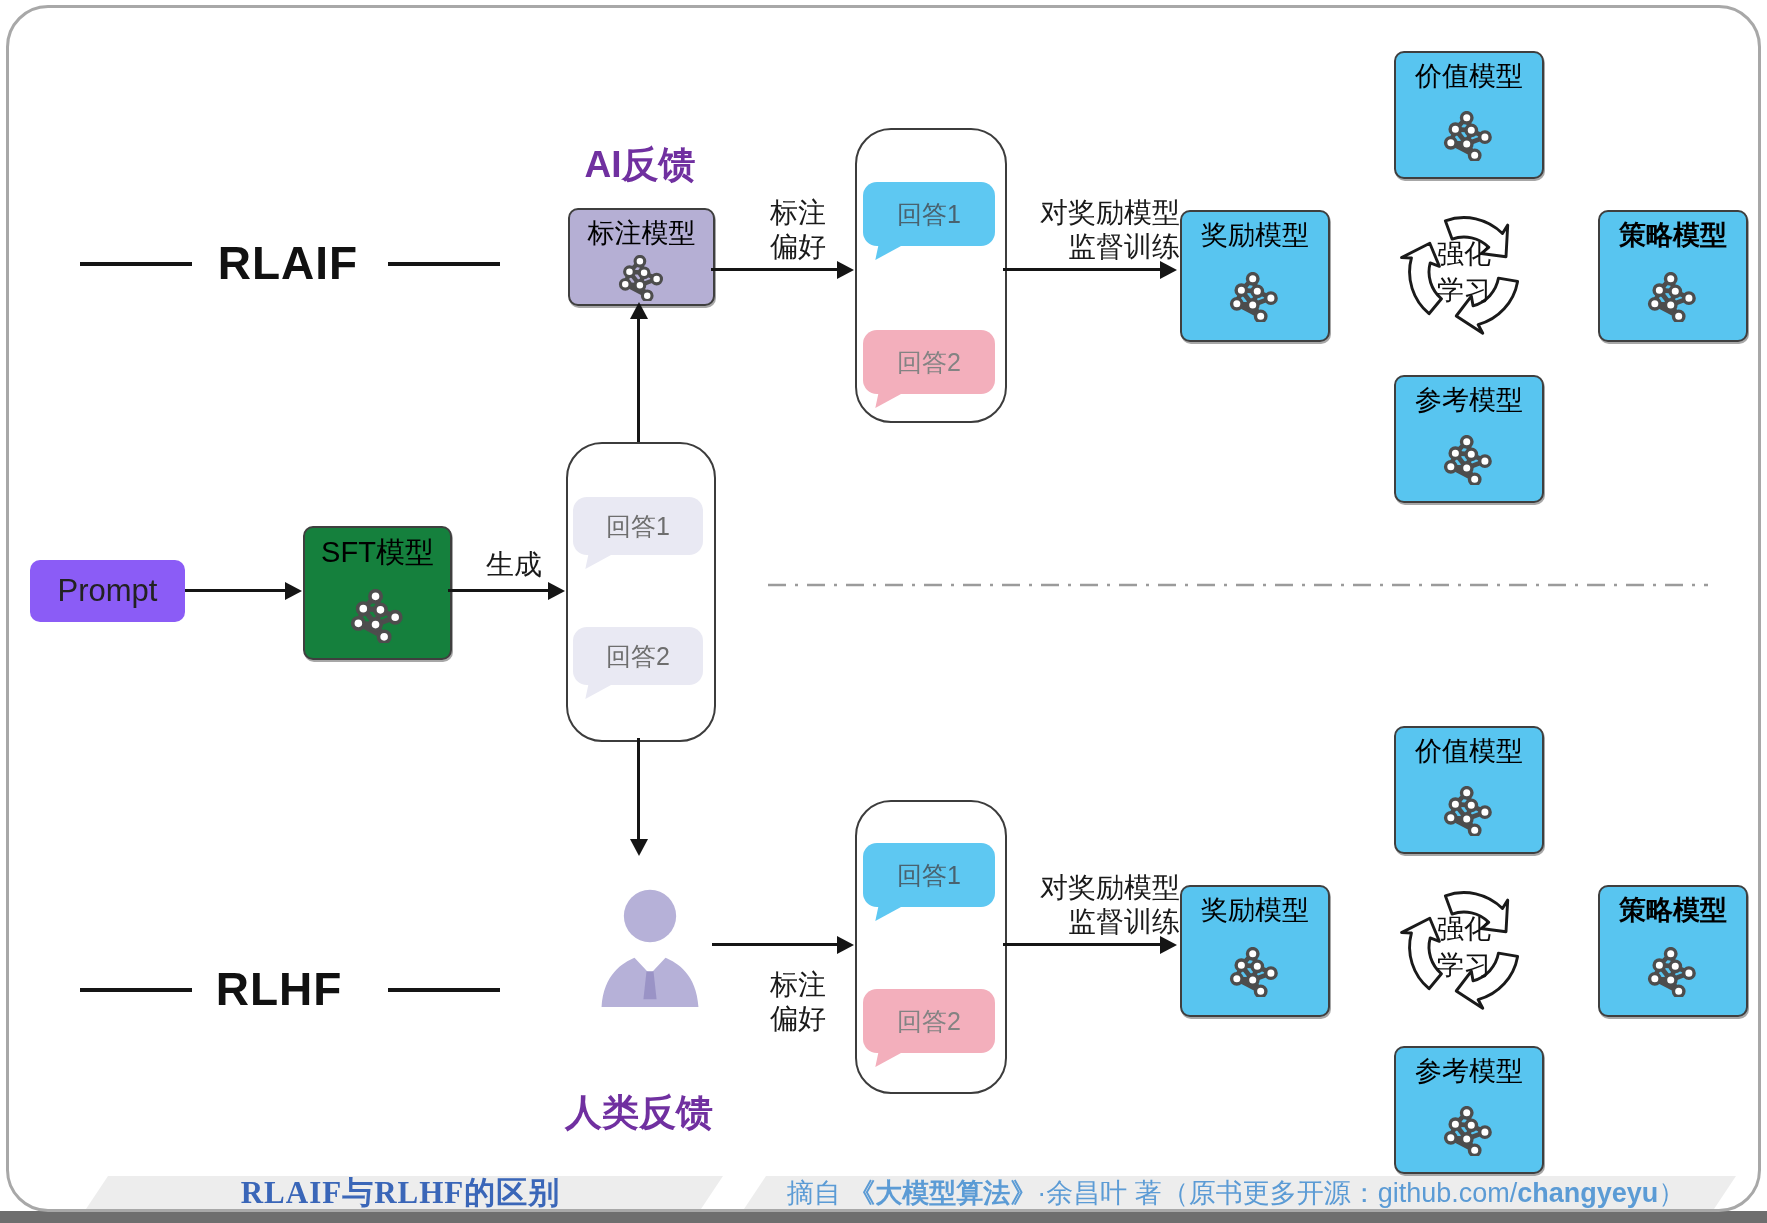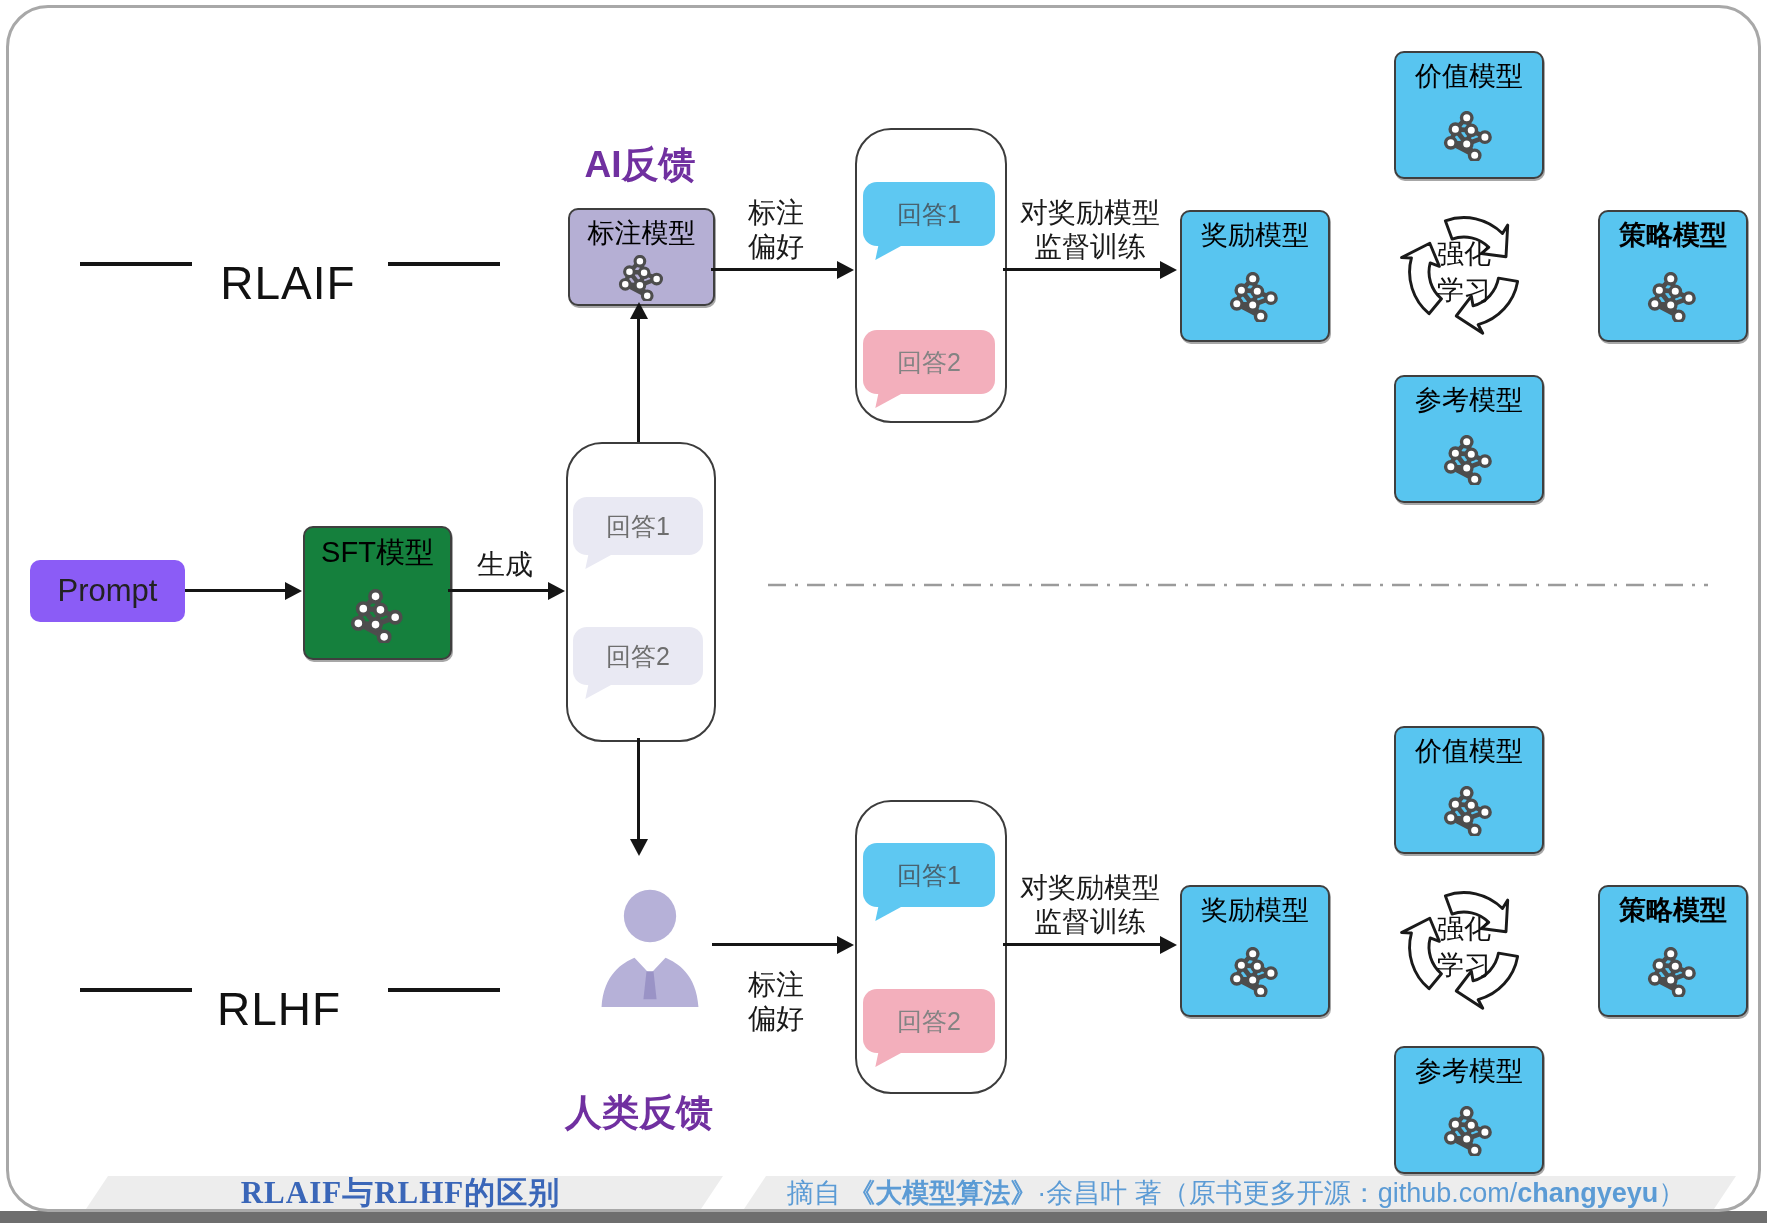--- a/index.html
+++ b/index.html
@@ -4,21 +4,21 @@
 <style>
   html,body{margin:0;padding:0;background:#fff;}
   .canvas{position:relative;width:1767px;height:1223px;background:#fff;overflow:hidden;
           font-family:"Liberation Sans","DejaVu Sans",sans-serif;color:#1a1a1a;}
   .bottom-strip{position:absolute;left:0;right:0;bottom:0;height:12px;background:#6e6e6e;}
   .frame{position:absolute;left:6px;top:5px;right:6px;bottom:11px;background:#fff;
          border:3px solid #a8a8a8;border-radius:42px;z-index:1;}
   .layer{position:absolute;inset:0;z-index:2;}
   .abs{position:absolute;}
   
-  .big-head{font-weight:normal;font-size:46px;text-align:center;letter-spacing:1px;color:#111;margin-top:20px;}
+  .big-head{font-weight:bold;font-size:46px;text-align:center;letter-spacing:1px;color:#111;}
   .dash{position:absolute;height:4px;background:#151515;}
   .purple-head{font-weight:bold;font-size:37px;text-align:center;color:#7030a0;}
   
   .mbox{position:absolute;border:2.5px solid #3f3f3f;border-radius:10px;
         display:flex;flex-direction:column;align-items:center;box-shadow:1px 2px 0 rgba(60,60,60,.45);}
   .mbox.blue{background:#58c5f0;}
   .mbox.purple{background:#b5afd4;}
   .mbox.sft{background:#15803d;}
   .mbox-title{font-size:27px;margin-top:5px;white-space:nowrap;color:#000;}
   .mbox-title.bold{font-weight:bold;}
@@ -38,21 +38,21 @@
   
   .arr-r{position:absolute;height:3px;background:#151515;}
   .arr-r::after{content:"";position:absolute;right:-16px;top:-7.5px;width:0;height:0;
      border-left:17px solid #151515;border-top:9px solid transparent;border-bottom:9px solid transparent;}
   .arr-u{position:absolute;width:3px;background:#151515;}
   .arr-u::after{content:"";position:absolute;left:-7.5px;top:-16px;width:0;height:0;
      border-bottom:17px solid #151515;border-left:9px solid transparent;border-right:9px solid transparent;}
   .arr-d{position:absolute;width:3px;background:#151515;}
   .arr-d::after{content:"";position:absolute;left:-7.5px;bottom:-16px;width:0;height:0;
      border-top:17px solid #151515;border-left:9px solid transparent;border-right:9px solid transparent;}
-  .flow-label{position:absolute;font-size:28px;line-height:34px;text-align:center;color:#1a1a1a;white-space:nowrap;}
+  .flow-label{position:absolute;font-size:28px;line-height:34px;text-align:right;color:#1a1a1a;white-space:nowrap;}
   
   .cycle-text{position:absolute;font-size:27px;line-height:36px;text-align:center;color:#111;}
   
   .foot-bar{position:absolute;top:1176px;height:33px;background:#ededed;
             clip-path:polygon(30px 0,100% 0,calc(100% - 22px) 100%,8px 100%);
             display:flex;align-items:center;justify-content:center;}
   .foot-title{font-family:"Liberation Serif","DejaVu Serif",serif;font-weight:bold;
               font-size:31px;color:#3a66b8;letter-spacing:1px;}
   .foot-src{font-size:27px;color:#5b9bd5;white-space:nowrap;}
   .foot-src b{font-weight:bold;}

